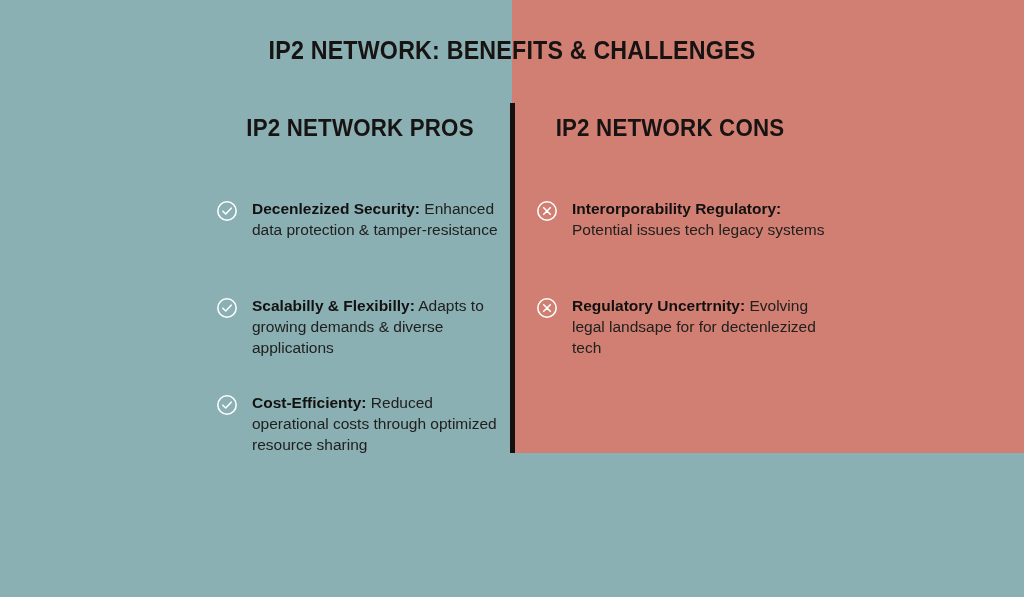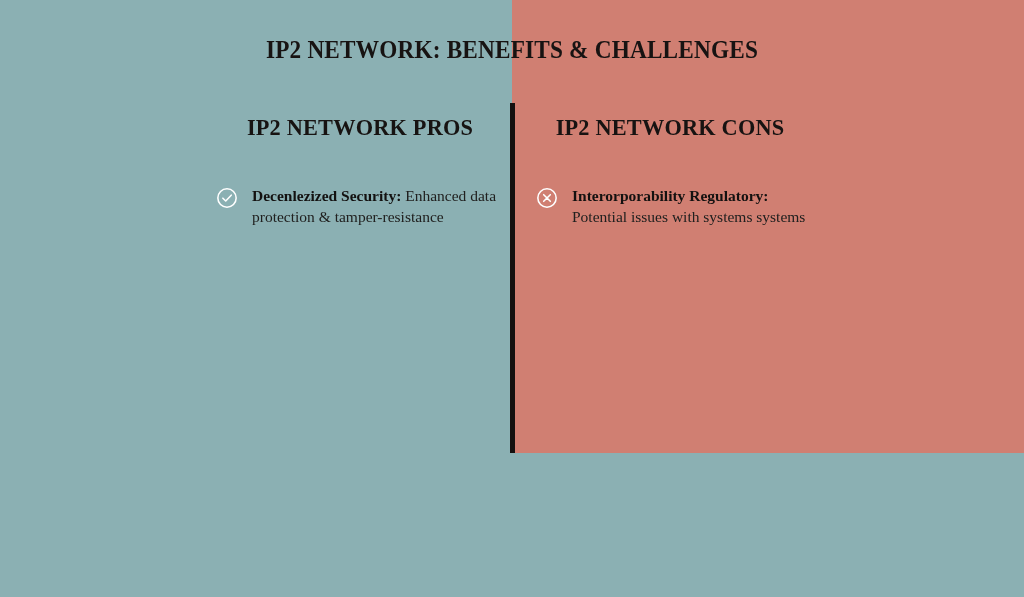--- a/index.html
+++ b/index.html
@@ -1,21 +1,21 @@
 <!DOCTYPE html>
 <html><head>
 <meta charset="utf-8">
 <style>
   html,body{margin:0;padding:0;}
   body{
     width:1024px;height:597px;overflow:hidden;
     font-family:"Liberation Sans",sans-serif;
     background:#8BB0B3;
   }
-  .canvas{position:relative;width:1024px;height:453px;overflow:hidden;font-family:Liberation Serif, serif;}
+  .canvas{position:relative;width:1024px;height:453px;overflow:hidden;}
   .half{position:absolute;top:0;height:597px;}
   .half-left{left:0;width:512px;background:#8BB0B3;}
   .half-right{left:512px;width:512px;background:#D07F72;}
 
   .divider{
     position:absolute;left:510px;top:103px;width:5px;height:408px;
     background:#14100f;
   }
 
   .main-title{
@@ -31,21 +31,21 @@
   .col-title{
     position:absolute;top:114px;
     font-size:24px;font-weight:700;
     color:#171312;
     letter-spacing:.2px;
     transform:scaleX(.93);
   }
   .col-title.left{left:180px;width:360px;text-align:center;}
   .col-title.right{left:490px;width:360px;text-align:center;}
 
-  .list{position:absolute;top:185px;}
+  .list{position:absolute;top:198px;}
   .list.left{left:216px;width:285px;}
   .list.right{left:536px;width:290px;}
 
   .item{position:relative;padding-left:36px;margin-bottom:31px;min-height:66px;}
 
   .mark{
     position:absolute;left:0;top:2px;width:22px;height:22px;
   }
   .mark svg{display:block;width:22px;height:22px;}
 
@@ -83,40 +83,76 @@
           <circle cx="12" cy="12" r="10"></circle>
           <path d="M7.5 12.2l3.1 3.1 6-6.4"></path>
         </svg>
       </span>
       <div class="txt">
         <span class="lead">Decenlezized Security:</span>
         <span> Enhanced data protection &amp; tamper-resistance</span>
       </div>
     </div>
 
-
+    <div class="item">
+      <span class="mark">
+        <svg viewBox="0 0 24 24" fill="none" stroke="#ffffff" stroke-width="1.7" stroke-linecap="round" stroke-linejoin="round">
+          <circle cx="12" cy="12" r="10"></circle>
+          <path d="M7.5 12.2l3.1 3.1 6-6.4"></path>
+        </svg>
+      </span>
+      <div class="txt">
+        <span class="lead">Scalabilly &amp; Flexibilly:</span>
+        <span> Adapts to growing demands &amp; diverse applications</span>
+      </div>
+    </div>
+
+    <div class="item">
+      <span class="mark">
+        <svg viewBox="0 0 24 24" fill="none" stroke="#ffffff" stroke-width="1.7" stroke-linecap="round" stroke-linejoin="round">
+          <circle cx="12" cy="12" r="10"></circle>
+          <path d="M7.5 12.2l3.1 3.1 6-6.4"></path>
+        </svg>
+      </span>
+      <div class="txt">
+        <span class="lead">Cost-Efficienty:</span>
+        <span> Reduced operational costs through optimized resource sharing</span>
+      </div>
+    </div>
 
   </div>
 
   <div class="list right">
 
 
     <div class="item">
       <span class="mark">
         <svg viewBox="0 0 24 24" fill="none" stroke="#ffffff" stroke-width="1.7" stroke-linecap="round" stroke-linejoin="round">
           <circle cx="12" cy="12" r="10"></circle>
           <path d="M8.4 8.4l7.2 7.2M15.6 8.4l-7.2 7.2"></path>
         </svg>
       </span>
       <div class="txt">
         <span class="lead">Interorporability Regulatory:</span>
-        <span> Potential issues with systems systems</span>
-      </div>
-    </div>
-
+        <span> Potential issues tech legacy systems</span>
+      </div>
+    </div>
+
+    <div class="item">
+      <span class="mark">
+        <svg viewBox="0 0 24 24" fill="none" stroke="#ffffff" stroke-width="1.7" stroke-linecap="round" stroke-linejoin="round">
+          <circle cx="12" cy="12" r="10"></circle>
+          <path d="M8.4 8.4l7.2 7.2M15.6 8.4l-7.2 7.2"></path>
+        </svg>
+      </span>
+      <div class="txt">
+        <span class="lead">Regulatory Uncertrnity:</span>
+        <span> Evolving legal landsape for for dectenlezized tech</span>
+      </div>
+    </div>
 
   </div>
 
   <div class="art art-left">
     <svg width="152" height="119" viewBox="0 0 152 119" fill="none" stroke="#14100f" stroke-width="2.4" stroke-linecap="round" stroke-linejoin="round">
 
       <path d="M38 24h14l12 12"></path>
       <path d="M114 24h-14l-12 12"></path>
       <path d="M22 66h12l12-12"></path>
       <path d="M130 66h-12l-12-12"></path>

